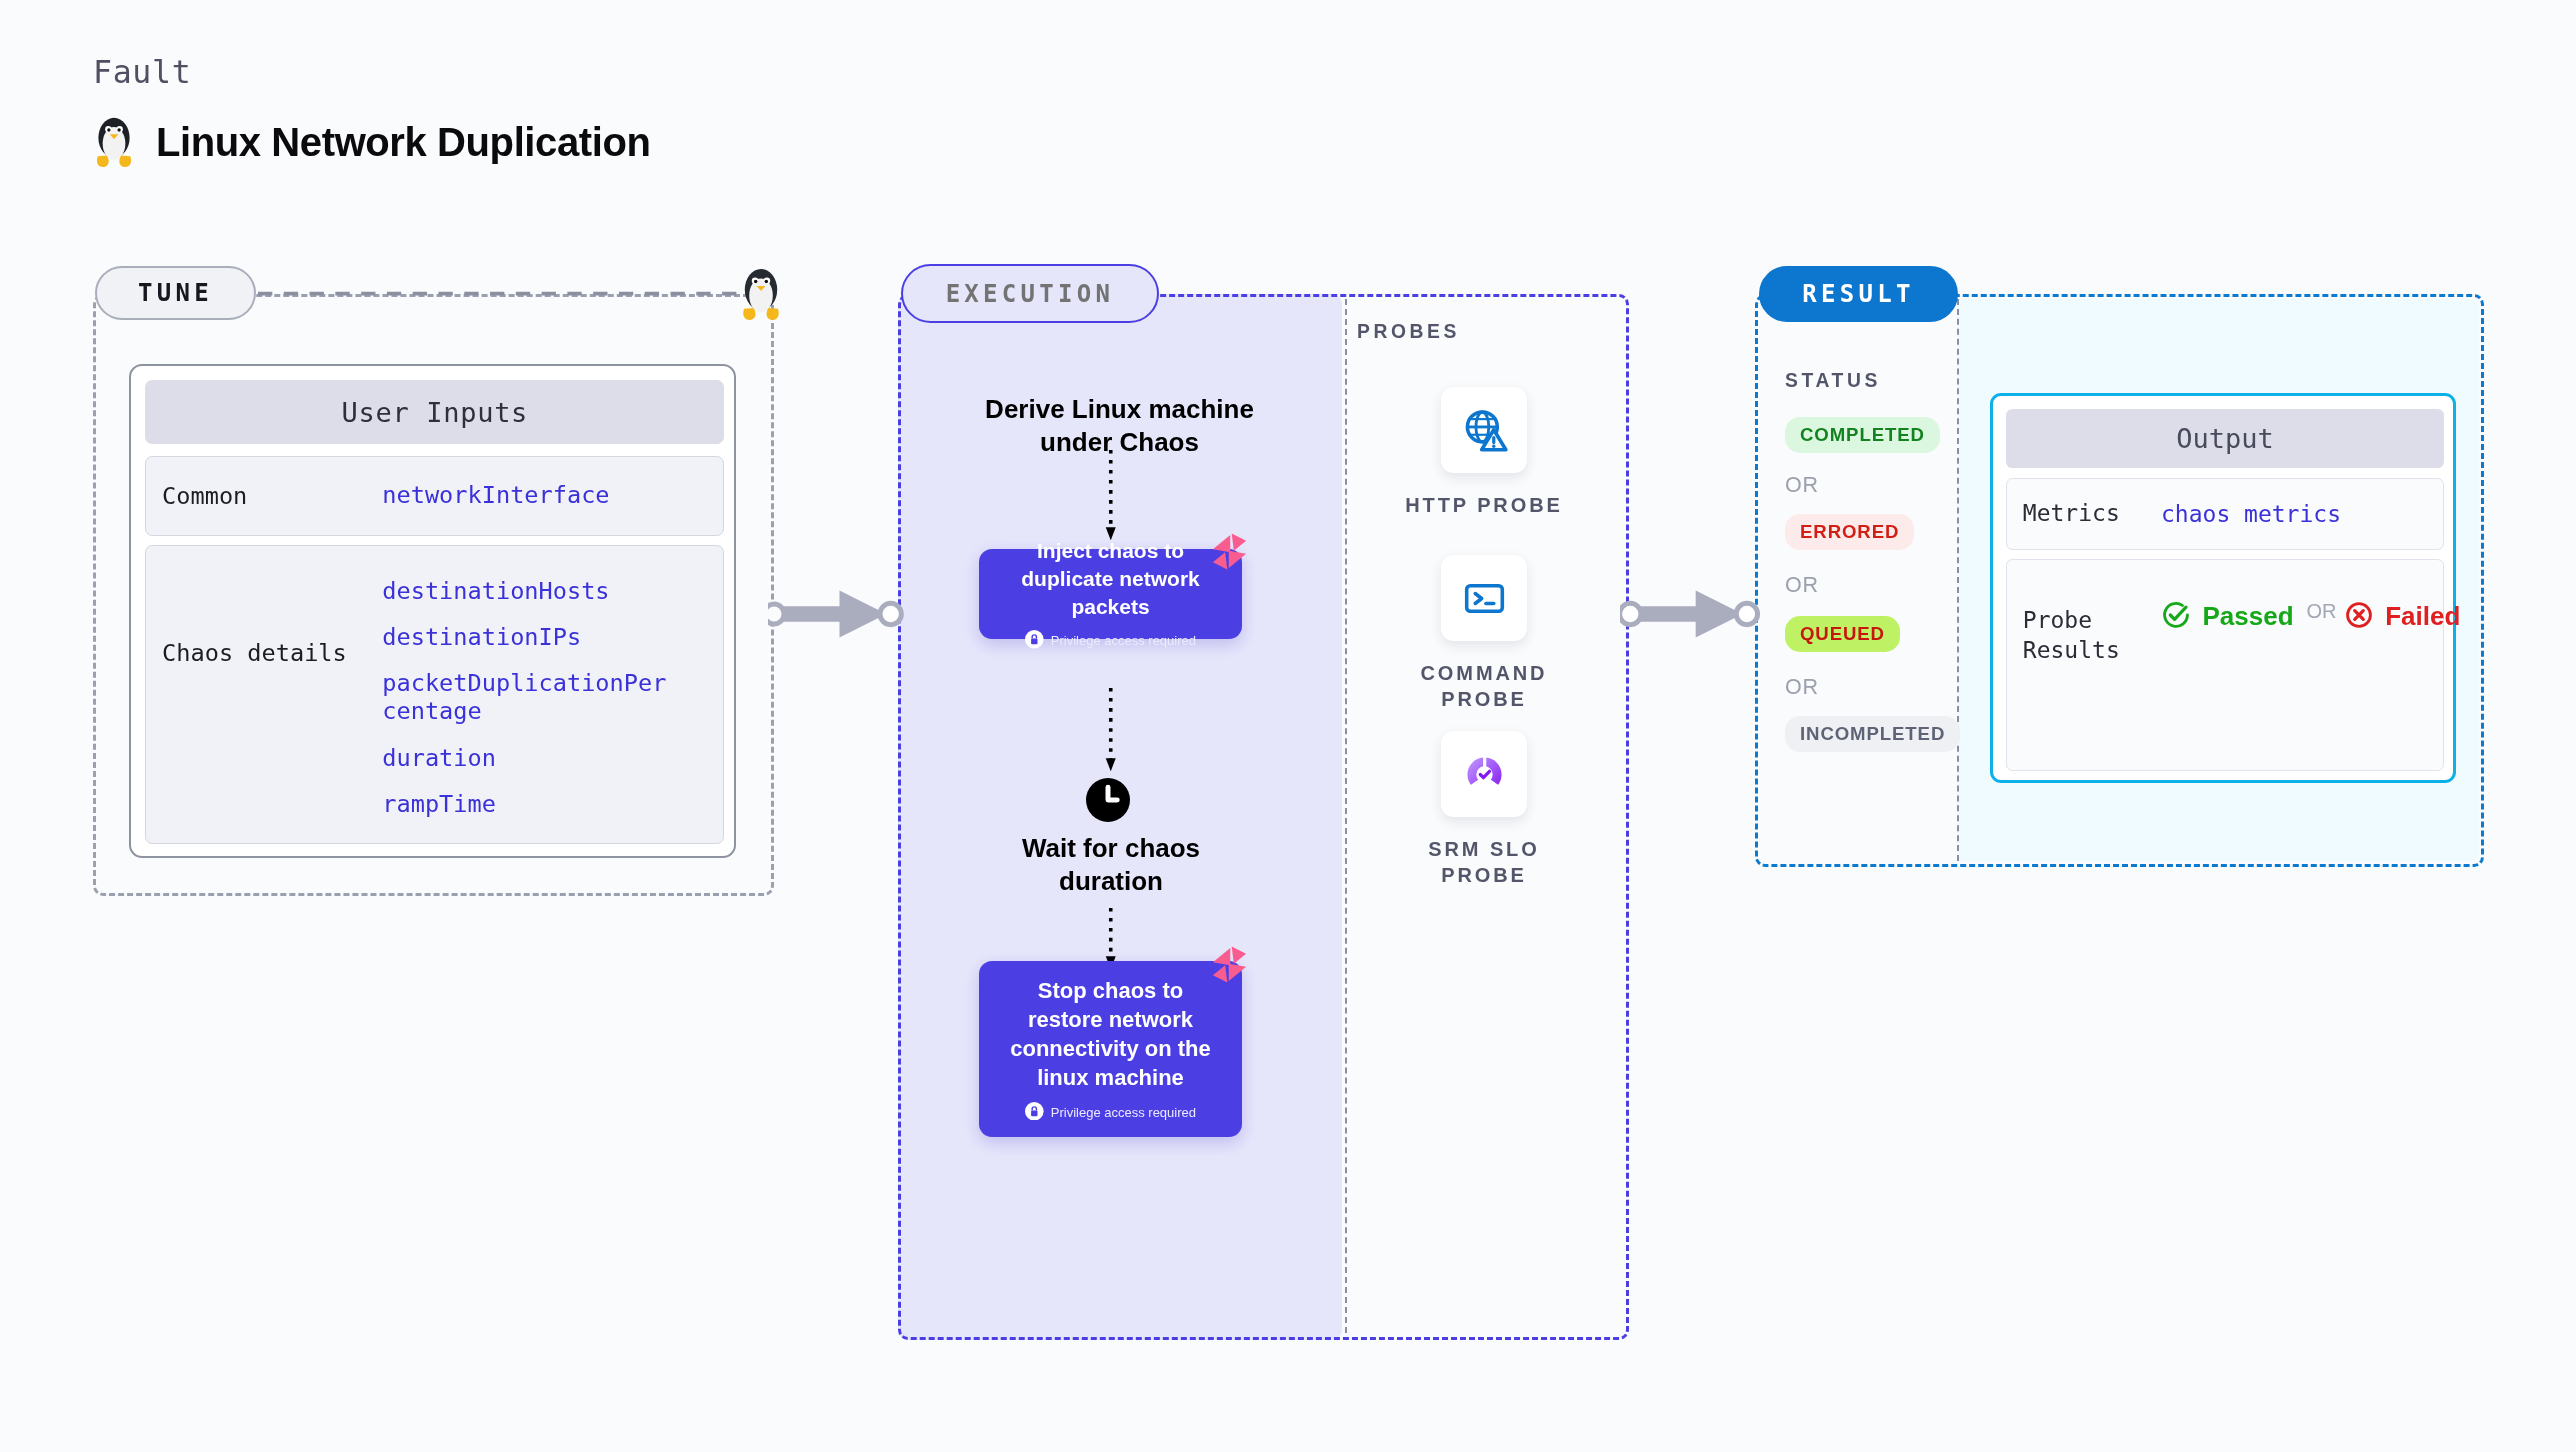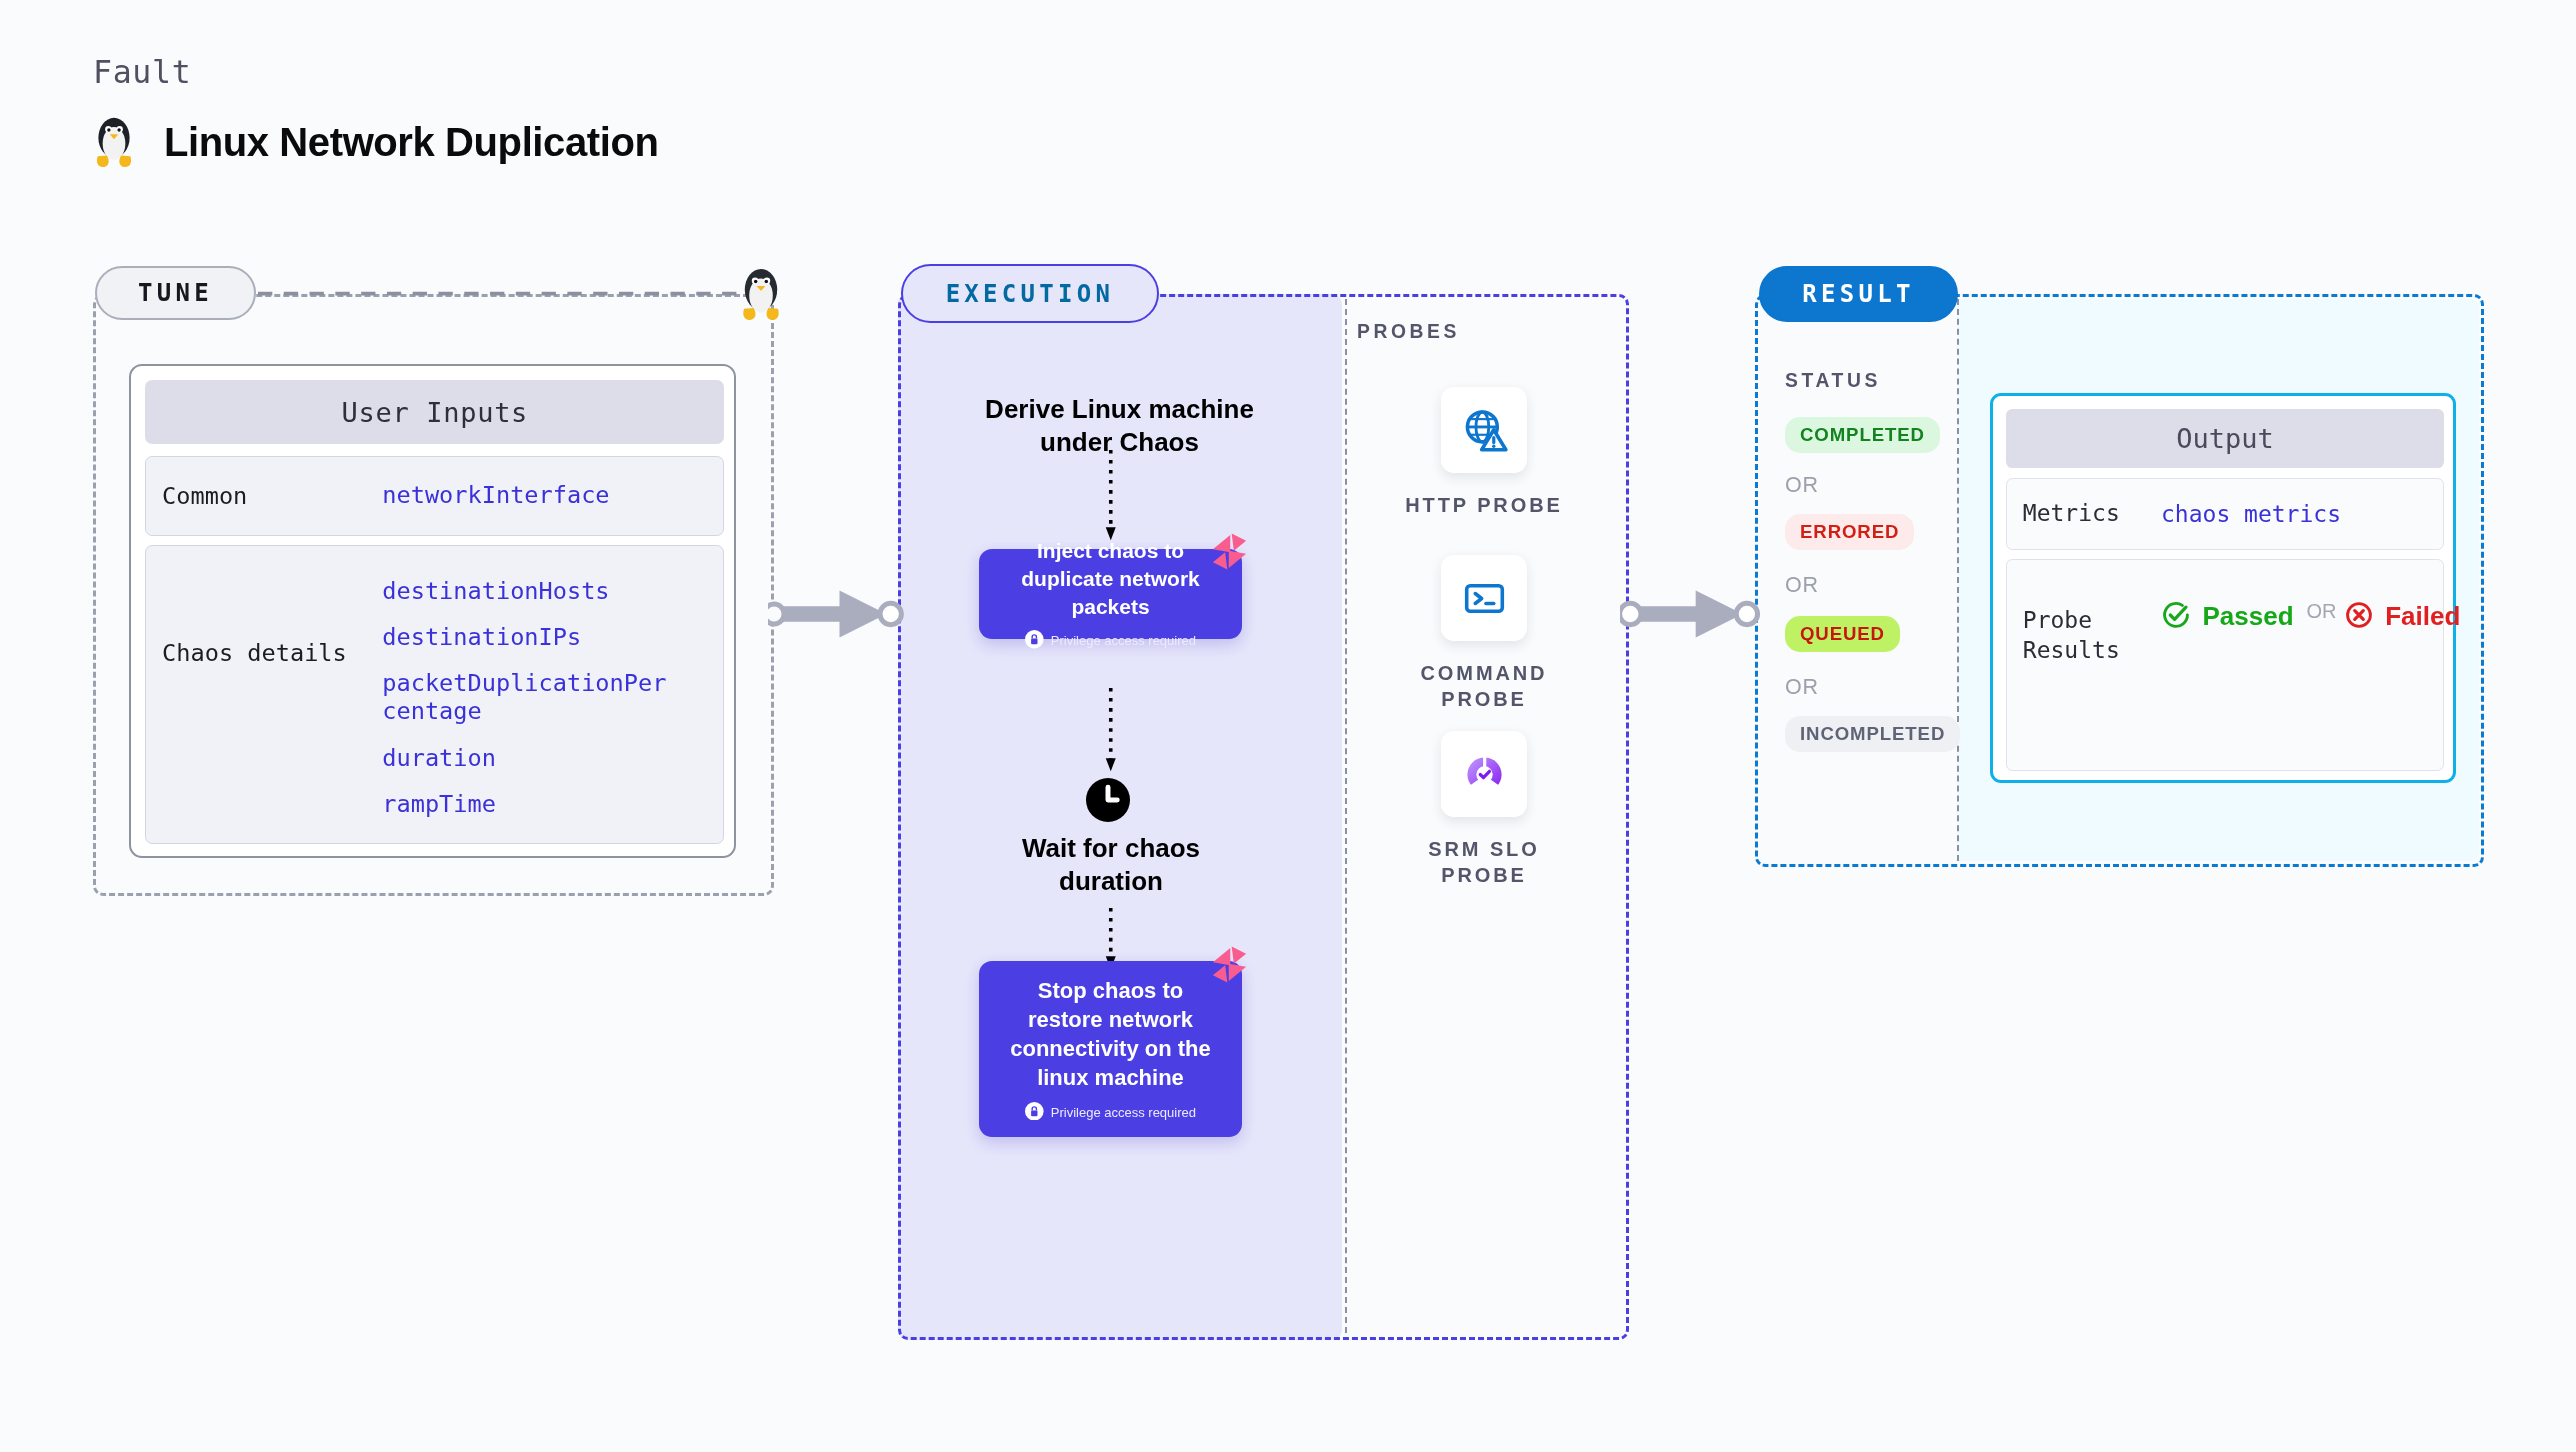--- a/index.html
+++ b/index.html
@@ -12,21 +12,21 @@
   #root { position: relative; width: 2576px; height: 1452px; }
 
   
   .fault-label {
     position: absolute; left: 93px; top: 54px;
     font-family: "DejaVu Sans Mono", monospace;
     font-size: 31.5px; color: #4f5162; letter-spacing: 0.7px;
   }
   .title-row {
     position: absolute; left: 92px; top: 115px;
-    display: flex; align-items: center; gap: 28px;
+    display: flex; align-items: center; gap: 20px;
   }
   .title-text {
     font-family: "Liberation Sans", sans-serif;
     font-size: 40px; font-weight: 700; color: #0b0b0d; letter-spacing: -0.4px;
   }
 
   
   .penguin { display: block; }
 
   
@@ -77,21 +77,21 @@
     font-family: "DejaVu Sans Mono", monospace;
     font-weight: 700; letter-spacing: 4.3px;
     z-index: 12;
   }
   .pill.tune {
     left: 95px; top: 266px; width: 161px; height: 54px;
     background: #f1f2f6; border: 2.9px solid #a9aeba; color: #17181f; font-size: 24px;
   }
   .pill.execution {
     left: 901px; top: 264px; width: 258px; height: 59px;
-    background: #e6e6fb; border: 2.9px solid #4b3fe4; color: #0369a1; font-size: 24px;
+    background: #e6e6fb; border: 2.9px solid #4b3fe4; color: #737373; font-size: 24px;
   }
   .pill.result {
     left: 1759px; top: 266px; width: 199px; height: 56px;
     background: #0d76cf; border: 2.9px solid #0d76cf; color: #ffffff; font-size: 24px;
   }
 
   
   .ui-card {
     position: absolute; left: 129px; top: 364px; width: 607px; height: 494px;
     background: #ffffff; border: 2.9px solid #8d939f; border-radius: 13px;

